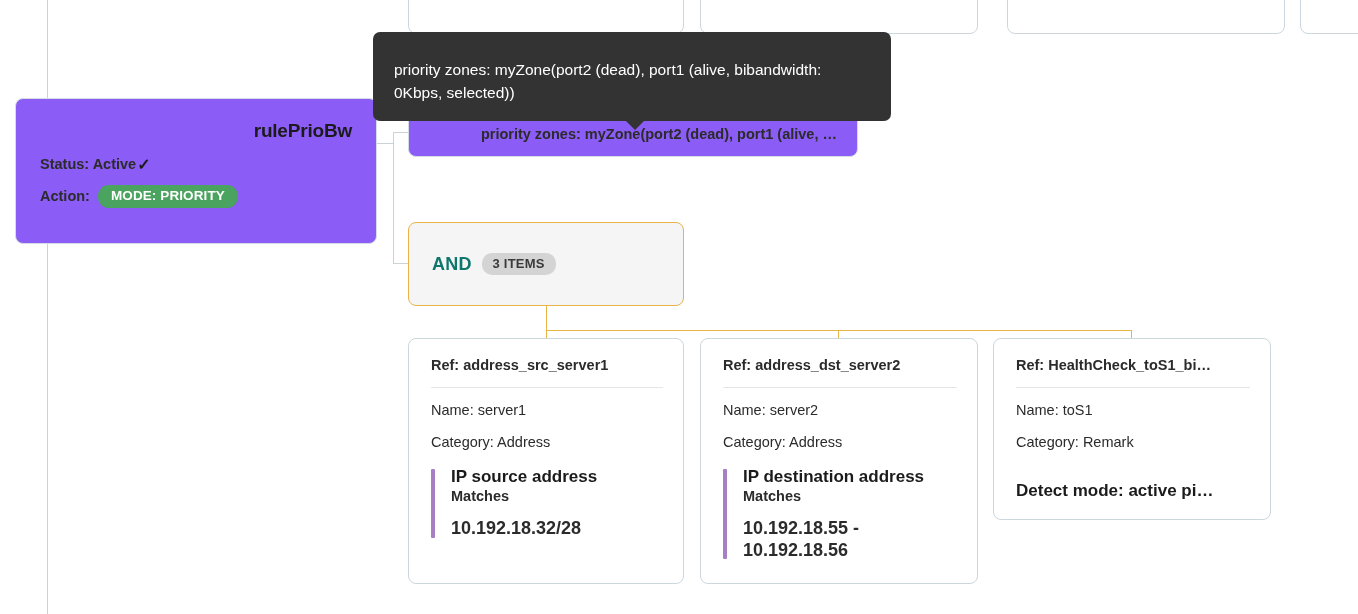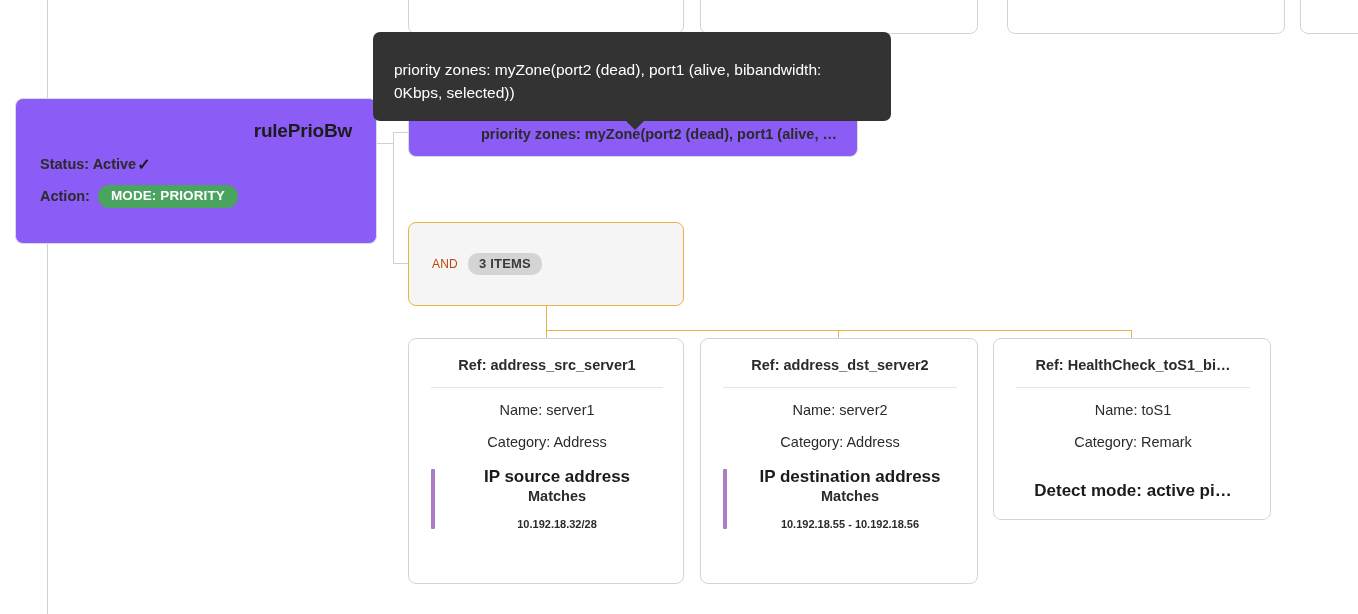--- a/index.html
+++ b/index.html
@@ -128,42 +128,41 @@
   .and-node {
     left: 408px;
     top: 222px;
     width: 276px;
     height: 84px;
     display: flex;
     align-items: center;
     padding-left: 23px;
   }
   .and-label {
-    font-size: 12px;
-    font-weight: normal;
+    font-size: 18px;
+    font-weight: bold;
     letter-spacing: 0.2px;
-    color: #c2410c;
+    color: #0f766e;
   }
   .badge-gray {
     display: inline-block;
     background: #d4d4d4;
     color: #3a3a3a;
     font-size: 13px;
     font-weight: bold;
     letter-spacing: 0.2px;
     border-radius: 10px;
     padding: 4px 11px 5px 11px;
     margin-left: 10px;
     line-height: 1.05;
   }
 
   
   .leaf {
     padding: 18px 20px 16px 22px;
-    text-align: center;
   }
   .leaf-ref {
     font-size: 14.5px;
     font-weight: bold;
     color: #2b2b2b;
     white-space: nowrap;
     overflow: hidden;
     text-overflow: ellipsis;
     line-height: 1.2;
     padding-bottom: 13px;
@@ -201,21 +200,21 @@
     text-overflow: ellipsis;
   }
   .detail-op {
     font-size: 14.5px;
     font-weight: bold;
     color: #2b2b2b;
     line-height: 1.2;
     margin-top: 0;
   }
   .detail-val {
-    font-size: 11px;
+    font-size: 18px;
     font-weight: bold;
     color: #2b2b2b;
     line-height: 1.2;
     margin-top: 13px;
   }
   .leaf-detail.nobar {
     padding-left: 0;
     margin-top: 30px;
   }
 

